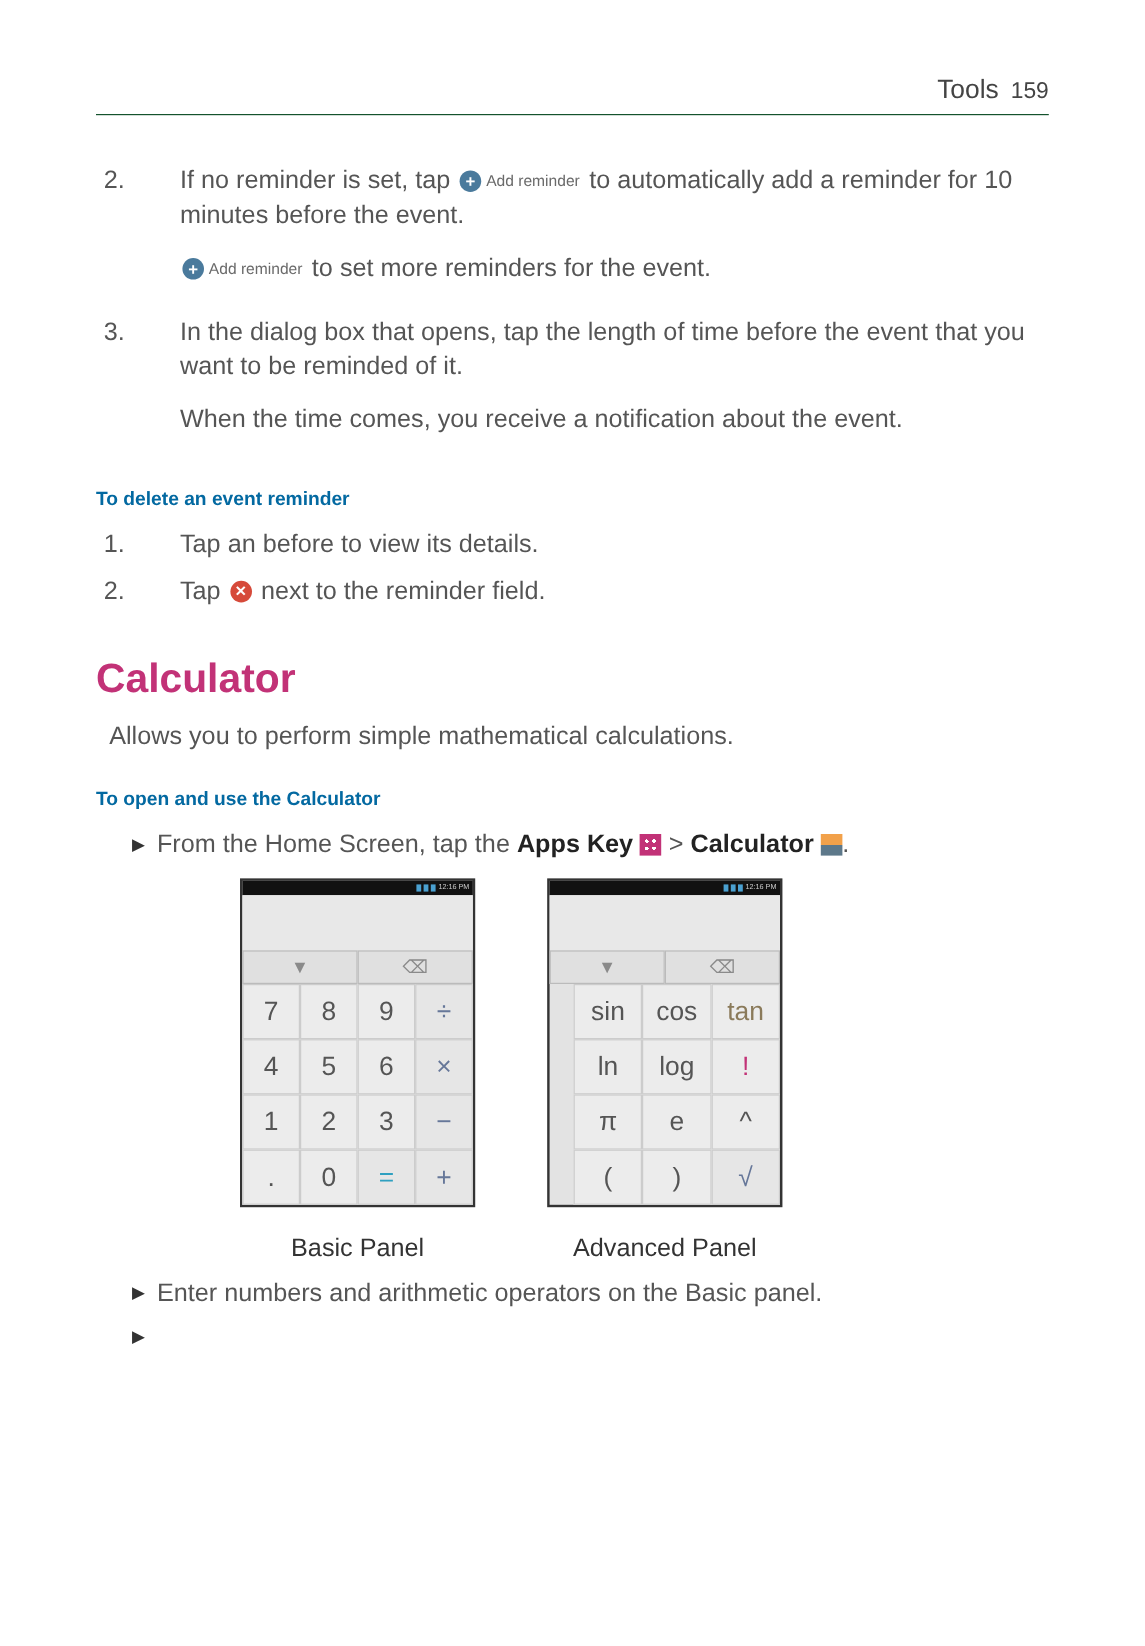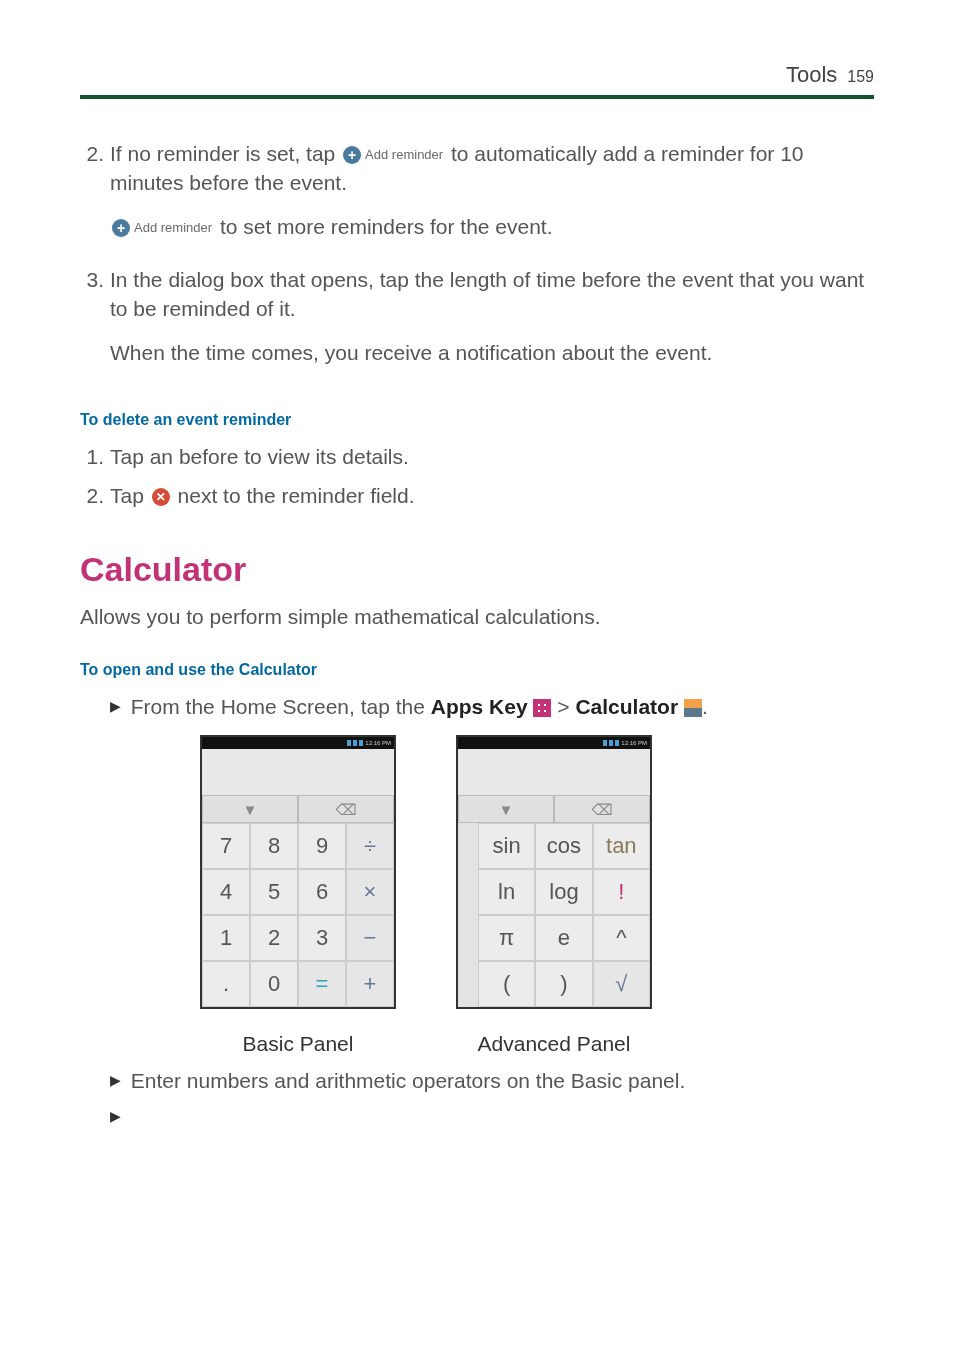--- a/index.html
+++ b/index.html
@@ -10,33 +10,33 @@
     color: #555;
     font-size: 21px;
     line-height: 1.4;
     width: 954px;
   }
   .header-row {
     display: flex;
     justify-content: flex-end;
     align-items: baseline;
     gap: 10px;
-    border-bottom: 4px solid #14532d;
+    border-bottom: 1px solid #14532d;
     padding-bottom: 4px;
     margin-bottom: 40px;
   }
   .header-title { font-size: 22px; color: #444; }
-  .header-page { font-size: 16px; color: #444; }
+  .header-page { font-size: 19px; color: #444; }
   .step { display: flex; gap: 6px; margin-bottom: 10px; }
   .step-num { flex: 0 0 24px; text-align: right; }
-  .step-body { flex: 1; }
+  .step-body { flex: 1; margin-left: 40px; }
   .step-body p { margin: 0 0 14px 0; }
   .sub-heading { color: #0369a1; font-size: 16px; margin: 28px 0 10px 0; font-weight: bold; }
   .main-heading { color: #c23277; font-size: 34px; font-weight: bold; margin: 36px 0 8px 0; }
-  .intro-line { margin: 0 0 18px 0; }
+  .intro-line { margin: 0 0 18px 11px; }
   .bullet-row { display: flex; gap: 10px; margin: 6px 0 6px 30px; align-items: flex-start; }
   .bullet-arrow { font-size: 14px; color: #333; margin-top: 5px; }
   .bold { color: #222; font-weight: 600; }
   .inline-icon {
     display: inline-flex;
     align-items: center;
     vertical-align: middle;
     margin: 0 2px;
   }
   .plus-circle {

